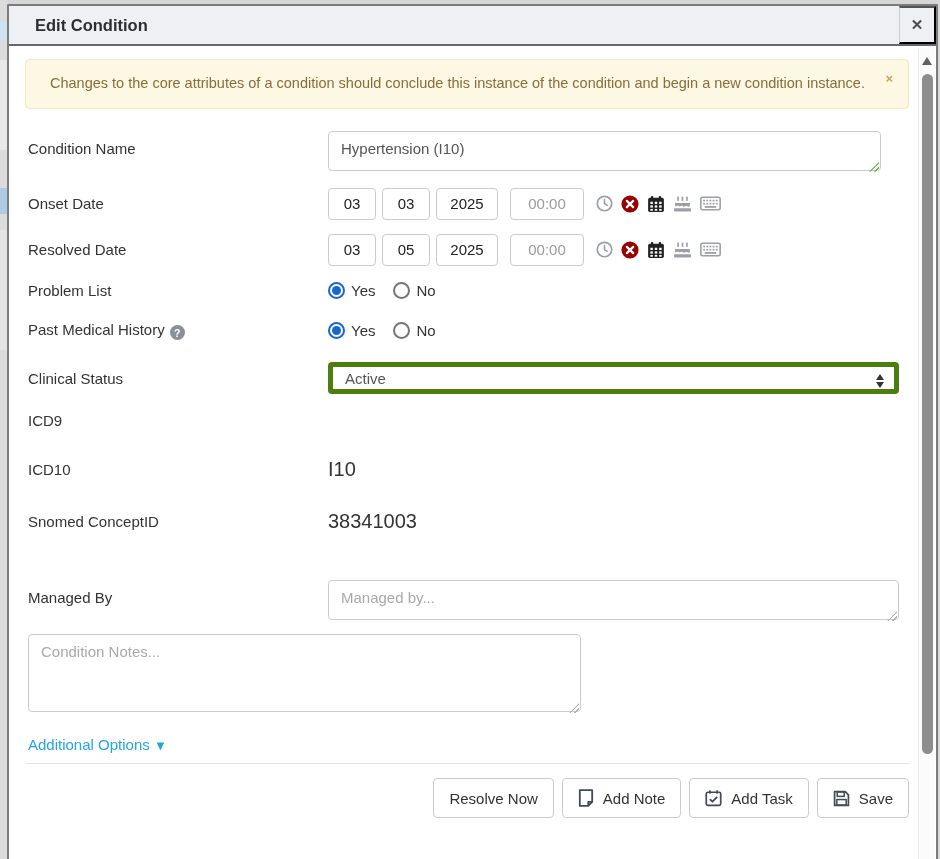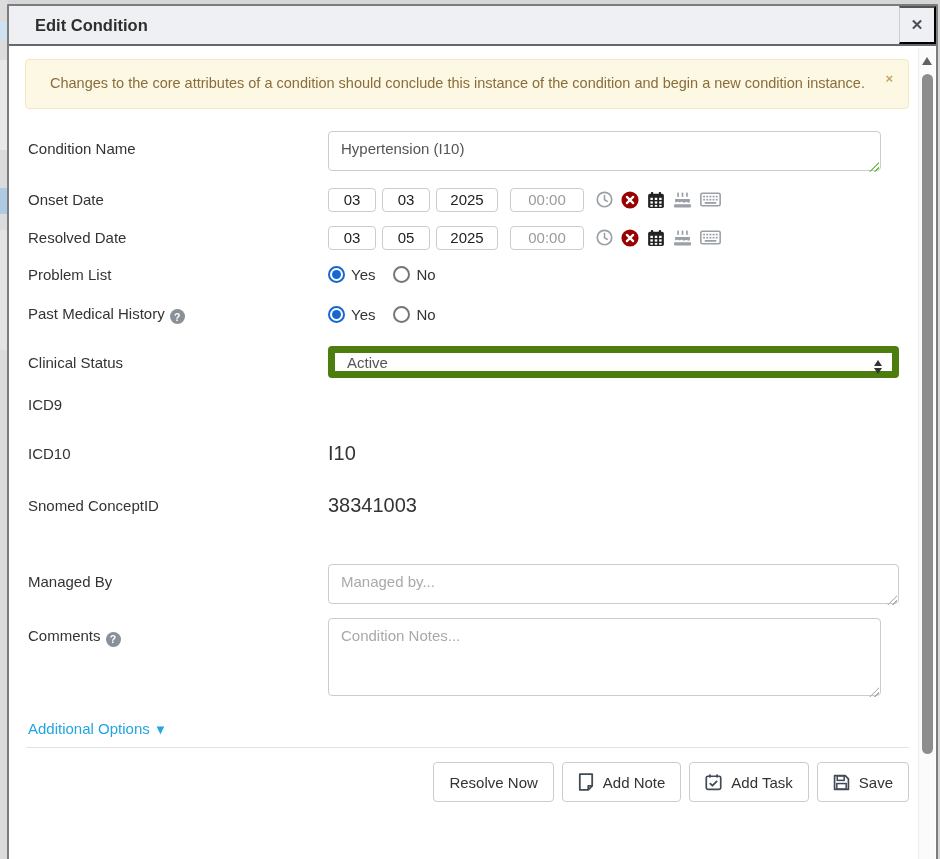--- a/index.html
+++ b/index.html
@@ -74,21 +74,21 @@
   .grip { position:absolute; right:2px; bottom:3px; width:10px; height:10px;
     background:repeating-linear-gradient(135deg, transparent 0 2.5px, #b0b0b0 2.5px 4px);
     clip-path:polygon(100% 0, 100% 100%, 0 100%); pointer-events:none; }
   .grip.green { background:repeating-linear-gradient(135deg, transparent 0 2.5px, #6cbe45 2.5px 4px); }
 
   .ta-name { width:553px; height:40px; }
   .ta-managed { width:571px; height:40px; }
   .ta-comments { width:553px; height:78px; }
 
   .date-input {
-    height:24px; border:1px solid #ccc; border-radius:4px; text-align:center;
+    height:32px; border:1px solid #ccc; border-radius:4px; text-align:center;
     font-family:"Liberation Sans", sans-serif; font-size:15px; color:#222; outline:none;
   }
   .d2 { width:48px; margin-right:6px; }
   .d4 { width:62px; margin-right:12px; }
   .dt { width:74px; color:#9b9b9b; }
   .date-icons { display:flex; align-items:center; margin-left:12px; gap:8px; }
   .icon-btn { background:none; border:none; padding:0; cursor:pointer; display:flex; align-items:center; }
 
   .radio-group { display:flex; align-items:center; gap:18px; font-size:15px; color:#333; }
   .radio-opt { display:flex; align-items:center; gap:6px; cursor:pointer; }
@@ -97,21 +97,21 @@
   .radio.checked { border-color:#1767d2; }
   .radio.checked .dot { width:9px; height:9px; border-radius:50%; background:#1767d2; }
 
   .help {
     display:inline-flex; align-items:center; justify-content:center;
     width:15px; height:15px; border-radius:50%; background:#8a9097; color:#fff;
     font-size:10.5px; font-weight:bold; margin-left:5px; vertical-align:-2px; cursor:pointer;
   }
 
   .select {
-    width:571px; height:32px; border:7px solid #4d7c0f; border-radius:4px;
+    width:571px; height:32px; border:5px solid #4d7c0f; border-radius:4px;
     display:flex; align-items:center; padding:0 28px 0 12px; font-size:15px; color:#555;
     position:relative; cursor:pointer; background:#fff;
   }
   .select-arrows { position:absolute; right:10px; top:7px; display:flex; flex-direction:column; gap:2px; }
   .select-arrows .up { width:0; height:0; border-left:4.5px solid transparent; border-right:4.5px solid transparent; border-bottom:6px solid #333; }
   .select-arrows .down { width:0; height:0; border-left:4.5px solid transparent; border-right:4.5px solid transparent; border-top:6px solid #333; }
 
   .static-val { font-size:20px; color:#333; }
 
   .add-options { padding-left:5px; margin-bottom:9px; }
@@ -360,23 +360,20 @@
 
     <div class="row top mb10">
       <div class="label">Managed By</div>
       <div class="ta-wrap">
         <textarea class="ta-managed" placeholder="Managed by..." style=""></textarea>
         <span class="grip"></span>
       </div>
     </div>
 
     <div class="row top mb20">
-      <div class="label">
-        <span>Comments</span><span class="help">?</span>
-      </div>
       <div class="ta-wrap">
         <textarea class="ta-comments" placeholder="Condition Notes..." style=""></textarea>
         <span class="grip"></span>
       </div>
     </div>
 
     <div class="add-options">
       <a><span>Additional Options</span> <span class="caret">▼</span></a>
     </div>
 

